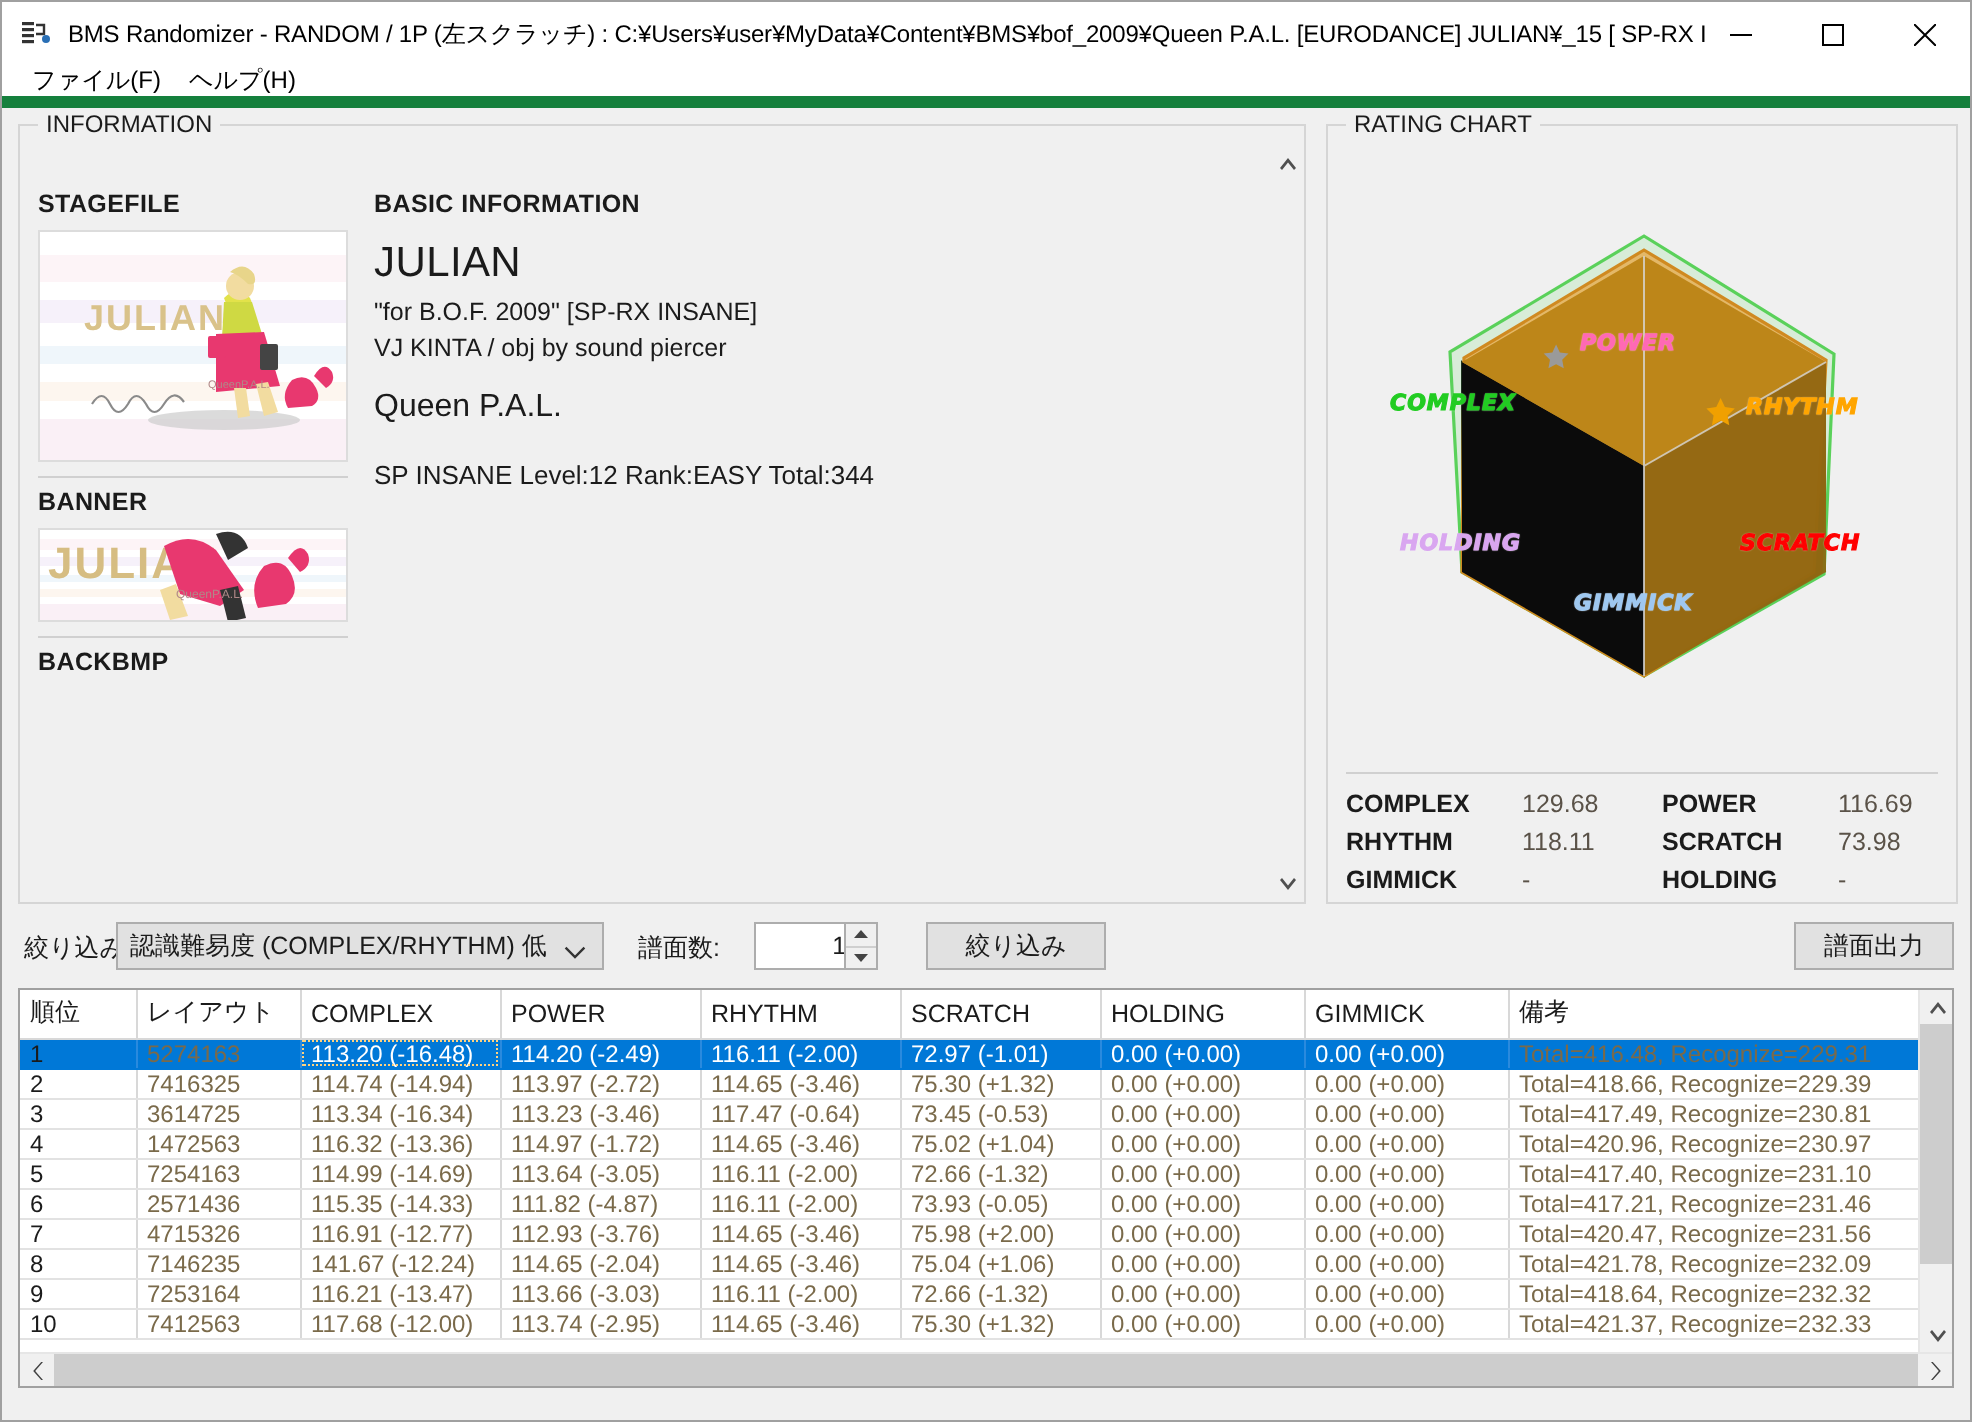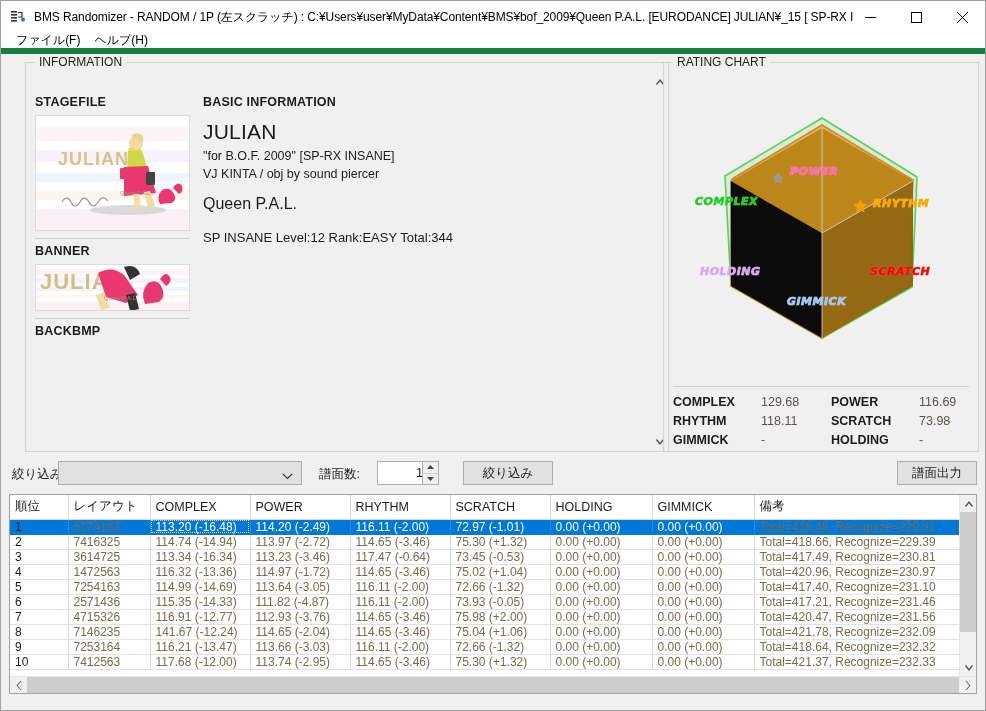--- a/index.html
+++ b/index.html
@@ -84,21 +84,21 @@
   .groupbox > .gb-title {
     position: absolute;
     top: -8px; left: 9px;
     background: #f0f0f0;
     padding: 0 4px;
     font-size: 12px;
     color: #1b1b1b;
     white-space: nowrap;
   }
 
-  #info-group { left: 8px; top: 8px; width: 644px; height: 390px; margin-left: 16px; }
+  #info-group { left: 8px; top: 8px; width: 644px; height: 390px; }
   #rating-group { left: 662px; top: 8px; width: 316px; height: 390px; }
 
   
   #info-inner {
     position: absolute;
     left: 1px; top: 10px; right: 1px; bottom: 1px;
     overflow: hidden;
   }
   #info-scroll-track {
     position: absolute;
@@ -528,20 +528,21 @@
             <div class="rv-val2">-</div>
           </div>
         </div>
       </div>
     </div>
 
     <div id="filterbar">
       <div class="lbl" id="filter-label">絞り込み:</div>
 
       <div id="filter-select">
+        <span>認識難易度 (COMPLEX/RHYTHM) 低</span>
         <span class="chev">
           <svg width="11" height="7" viewBox="0 0 11 7">
               <path d="M0.8 0.8 L5.5 5.5 L10.2 0.8" fill="none" stroke="#333" stroke-width="1.2"></path>
             </svg>
         </span>
       </div>
 
       <div class="lbl" id="count-label">譜面数:</div>
       <div id="count-input">
         <span>10</span>

